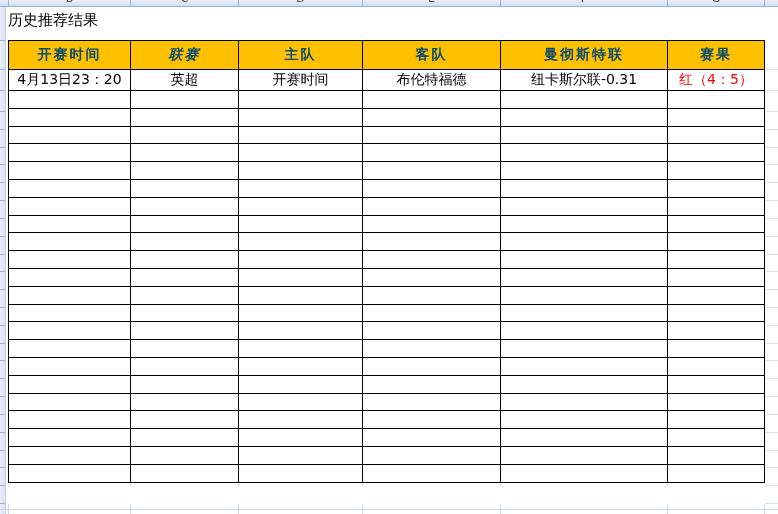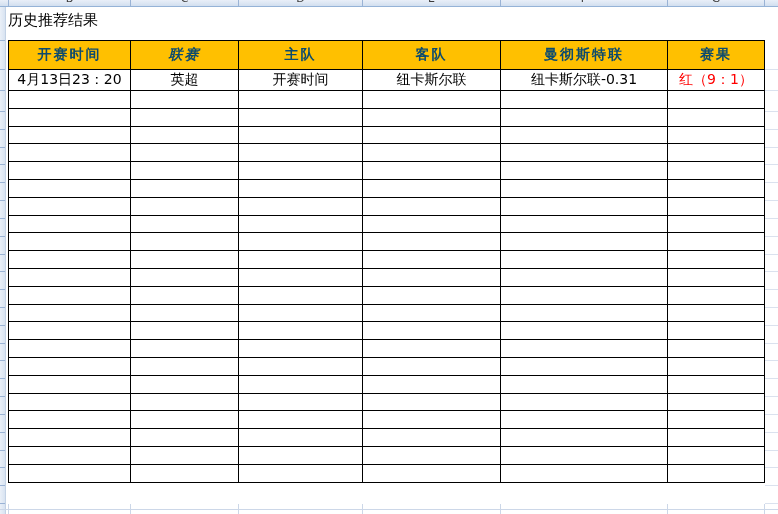--- a/index.html
+++ b/index.html
@@ -94,23 +94,23 @@
         <th style="background: rgb(255, 192, 0);">客队</th>
         <th style="background: rgb(255, 192, 0);">曼彻斯特联</th>
         <th style="background: rgb(255, 192, 0); font-family: Liberation Mono, monospace;">赛果</th>
       </tr>
     </thead>
     <tbody>
       <tr class="data-row">
         <td>4月13日23：20</td>
         <td>英超</td>
         <td>开赛时间</td>
-        <td>纽卡斯尔联</td>
+        <td>布伦特福德</td>
         <td>纽卡斯尔联-0.31</td>
-        <td style="color: rgb(255, 0, 0);">红（9：1）</td>
+        <td style="color: rgb(255, 0, 0);">红（4：5）</td>
       </tr>
     <tr class="empty-row">
           <td></td>
           <td></td>
           <td></td>
           <td></td>
           <td></td>
           <td></td>
         </tr>
         <tr class="empty-row">

